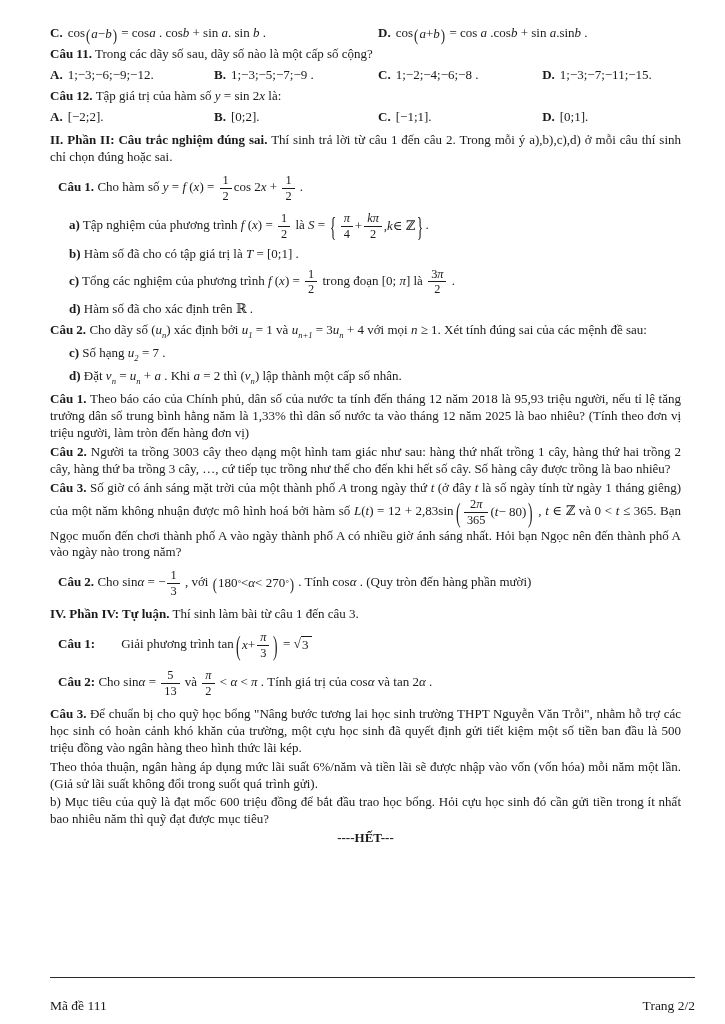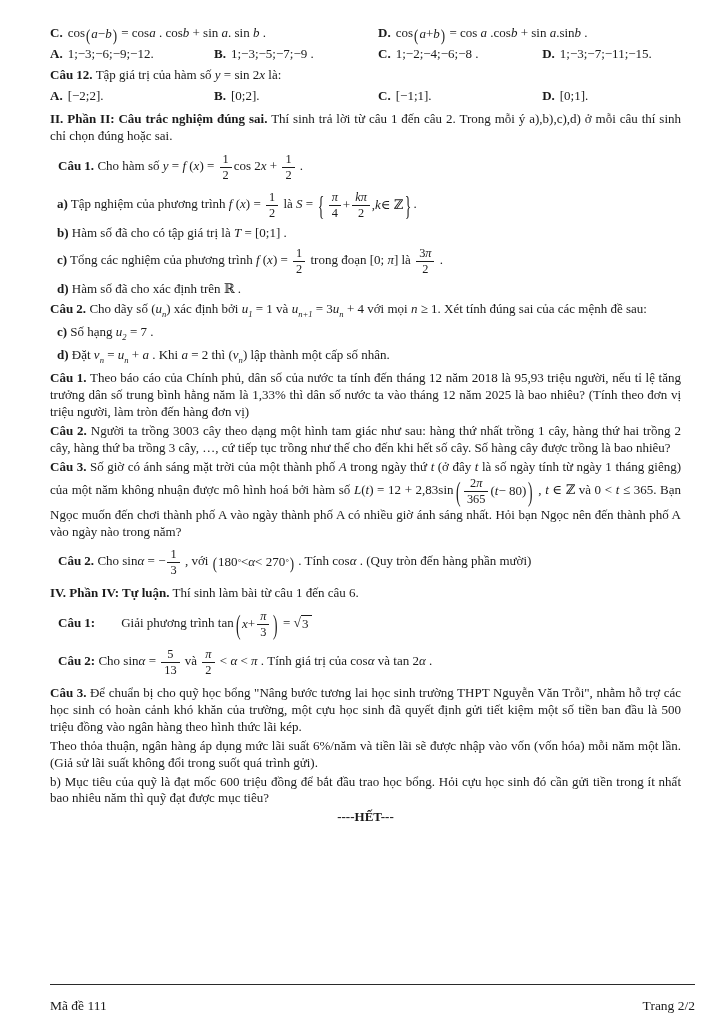--- a/index.html
+++ b/index.html
@@ -16,21 +16,21 @@
     font-size: 13px;
     overflow: hidden;
   }
   .content {
     position: absolute;
     left: 50px; right: 44px; top: 21px;
   }
   .para { text-align: justify; margin: 2px 0; line-height: 1.3; }
   .header { margin-top: 6px; }
   .spaced { margin: 7px 8px; }
-  .item { padding-left: 7px; margin: 4px 0; }
+  .item { padding-left: 7px; margin: 4px 12px; }
   .center { text-align: center; margin: 2px 0; }
   .options { display: flex; margin: 4px 0; line-height: 1.3; }
   .opt { display: flex; align-items: center; }
   .opt-label { font-weight: bold; margin-right: 5px; }
   .bt { font-weight: bold; }
   .it { font-style: italic; }
   .sub { font-size: 0.66em; vertical-align: -0.45em; font-style: italic; }
   .sup { font-size: 0.66em; vertical-align: 0.5em; font-style: italic; }
   .frac {
     display: inline-flex; flex-direction: column;
@@ -45,21 +45,21 @@
   .delim.tall { transform: scaleY(2.05) scaleX(1.05); margin: 0 2px; }
   .delim.med  { transform: scaleY(1.35); margin: 0 1px; }
   .sqrt { white-space: nowrap; }
   .sqrt .radical { font-size: 1.05em; }
   .sqrt .sqrt-body { border-top: 1px solid #1a1a1a; padding: 0 3px 0 1px; }
   .footer {
     position: absolute;
     left: 50px; right: 30px; bottom: 10px;
     border-top: 1.5px solid #2a2a2a;
     display: flex; justify-content: space-between;
-    padding-top: 13px;
+    padding-top: 20px;
     font-size: 13.5px;
     gap: 28px;
   }
 </style>
 </head>
 <body>
 
 <div class="page">
   <div class="content" id="content">
       <div class="options">
@@ -81,20 +81,21 @@
               <span class="delim med">(</span>
               <span class="wbody">
                 <span class="it">a</span>
                 <span class="rt"> + </span>
                 <span class="it">b</span>
               </span>
               <span class="delim med">)</span>
             </span><span class="rt"> = cos </span><span class="it">a</span><span class="rt"> .cos</span><span class="it">b</span><span class="rt"> + sin </span><span class="it">a</span><span class="rt">.sin</span><span class="it">b</span><span class="rt"> .</span></span>
         </div>
       </div>
+      <div class="para"><span class="bt">Câu 11.</span><span class="rt">  Trong các dãy số sau, dãy số nào là một cấp số cộng?</span></div>
       <div class="options">
         <div class="opt" style="flex: 0 0 26%;">
           <span class="opt-label">A.</span>
           <span class="opt-body"><span class="rt">1;−3;−6;−9;−12.</span></span>
         </div>
         <div class="opt" style="flex: 0 0 26%;">
           <span class="opt-label">B.</span>
           <span class="opt-body"><span class="rt">1;−3;−5;−7;−9 .</span></span>
         </div>
         <div class="opt" style="flex: 0 0 26%;">
@@ -189,21 +190,21 @@
           <span class="wbody">
             <span class="rt">180</span>
             <span class="sup">°</span>
             <span class="rt"> &lt; </span>
             <span class="it">α</span>
             <span class="rt"> &lt; 270</span>
             <span class="sup">°</span>
           </span>
           <span class="delim med">)</span>
         </span><span class="rt"> . Tính  cos</span><span class="it">α</span><span class="rt"> . (Quy tròn đến hàng phần mười)</span></div>
-      <div class="para header"><span class="bt">IV. Phần IV: Tự luận.</span><span class="rt"> Thí sinh làm bài từ câu 1 đến câu 6.</span></div>
+      <div class="para header"><span class="bt">IV. Phần IV: Tự luận.</span><span class="rt"> Thí sinh làm bài từ câu 1 đến câu 3.</span></div>
       <div class="para spaced"><span class="bt">Câu 1:</span><span class="rt">&nbsp;&nbsp;&nbsp;&nbsp;&nbsp;&nbsp;&nbsp;&nbsp;Giải phương trình  tan</span><span class="wrap">
           <span class="delim tall">(</span>
           <span class="wbody">
             <span class="it">x</span>
             <span class="rt"> + </span>
             <span class="frac">
               <span class="num"><span class="it">π</span></span>
               <span class="den"><span class="rt">3</span></span>
             </span>
           </span>

